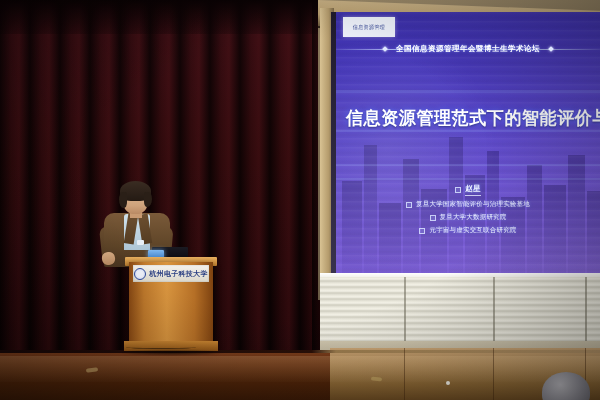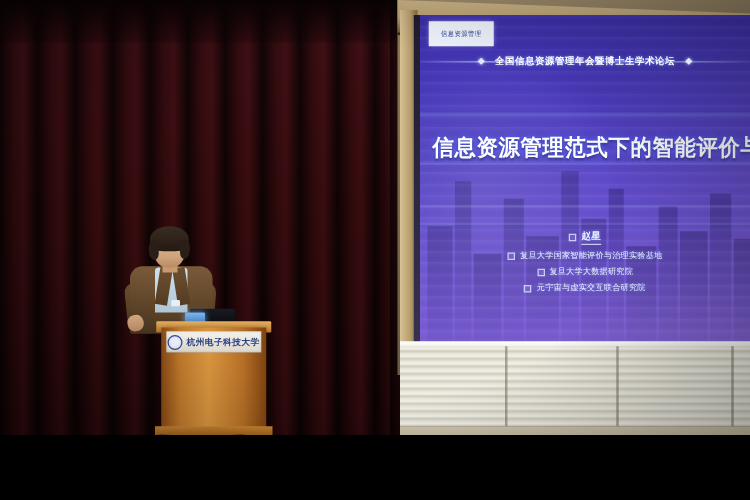--- a/index.html
+++ b/index.html
@@ -8,21 +8,21 @@
     padding: 0;
     background: #000;
   }
   body {
     font-family: "Liberation Sans", sans-serif;
   }
 
   #scene {
     position: relative;
     width: 600px;
-    height: 348px;
+    height: 400px;
     overflow: hidden;
     background: #0c4a6e;
   }
 
   
   .curtain {
     position: absolute;
     left: 0; top: 0;
     width: 600px; height: 356px;
     background:

